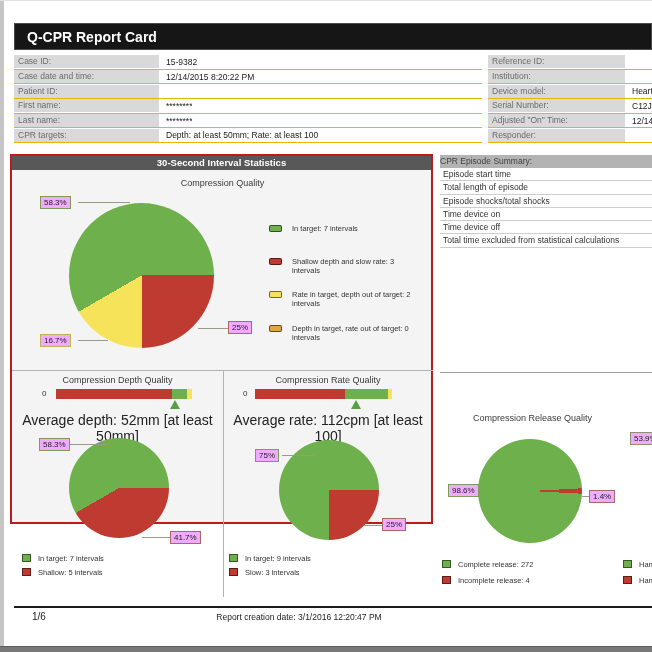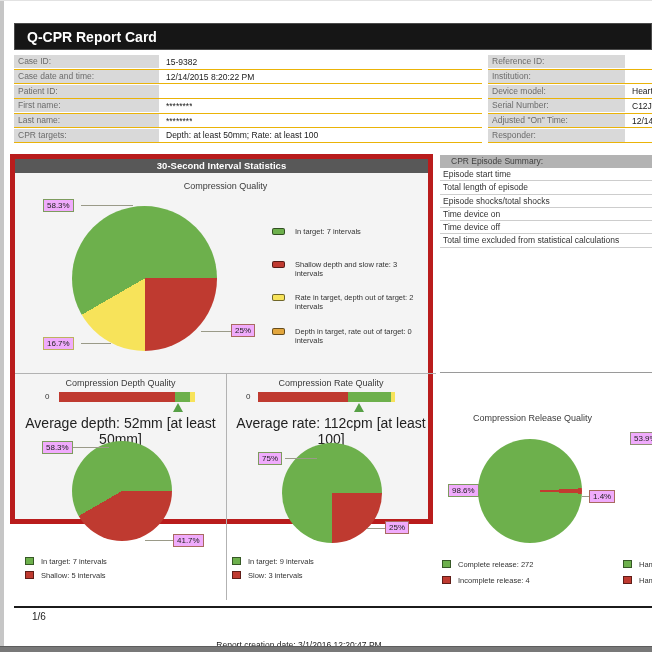--- a/index.html
+++ b/index.html
@@ -14,21 +14,21 @@
   .title-bar{left:14px;top:23px;width:638px;height:27px;background:#161616;color:#fff;
              font-size:14px;font-weight:bold;line-height:27px;padding-left:12px;border:1px solid #4a4a4a}
   
   .info-col{display:flex;flex-direction:column}
   .info-row{display:flex;height:14.7px;border-bottom:1px solid #eab308;align-items:center;overflow:hidden}
   .info-label{background:#d9d9d9;color:#6b6b6b;font-size:8.5px;padding-left:4px;height:13px;line-height:13px;flex-shrink:0}
   .info-value{font-size:8.5px;color:#1a1a1a;padding-left:7px;white-space:nowrap;overflow:hidden}
   .w-left .info-label{width:145px}
   .w-right .info-label{width:137px}
   
-  .panel{left:10px;top:154px;width:423px;height:370px;background:#f4f4f4;border:5px solid #b91c1c}
+  .panel{left:10px;top:154px;width:423px;height:370px;background:#f4f4f4;border:2px solid #b91c1c}
   .panel-header{position:absolute;left:0;top:0;width:100%;height:14px;background:#585858;color:#fff;
                 font-size:9.5px;font-weight:bold;text-align:center;line-height:14px}
   .chart-title{position:absolute;font-size:9px;color:#3a3a3a;text-align:center}
   .pie{position:absolute;border-radius:50%}
   .pie1{background:conic-gradient(#6db04c 0deg 90deg,#bf3a30 90deg 180deg,#f7e35a 180deg 240deg,#6db04c 240deg 360deg)}
   .pie2{background:conic-gradient(#6db04c 0deg 90deg,#bf3a30 90deg 240deg,#6db04c 240deg 360deg)}
   .pie3{background:conic-gradient(#6db04c 0deg 90deg,#bf3a30 90deg 180deg,#6db04c 180deg 360deg)}
   .pie4{background:conic-gradient(#6db04c 0deg 87deg,#c23b30 87deg 93deg,#6db04c 93deg 360deg)}
   .cobox{position:absolute;font-size:8px;color:#222;background:#f0abfc;border:1px solid #8f8f75;
          padding:1px 3px;line-height:9px;white-space:nowrap}
@@ -40,27 +40,27 @@
   .bg-green{background:#6db04c}.bg-red{background:#bf3a30}.bg-yellow{background:#f7e35a}.bg-orange{background:#e2a63d}
   .gauge{position:absolute;height:10px}
   .gauge-depth{background:linear-gradient(to right,#bf3a30 0 85%,#6db04c 85% 96.5%,#f7e35a 96.5% 100%)}
   .gauge-rate{background:linear-gradient(to right,#bf3a30 0 66%,#6db04c 66% 97%,#f7e35a 97% 100%)}
   .tri{position:absolute;width:0;height:0;border-left:5px solid transparent;border-right:5px solid transparent;
        border-bottom:9px solid #57a046}
   .zero-label{position:absolute;font-size:8px;color:#333}
   .avg-label{position:absolute;font-size:14px;color:#222;text-align:center}
   
   .summary{left:440px;top:155px;width:212px;overflow:hidden}
-  .summary-header{height:13px;background:#b3b3b3;color:#3f3f3f;font-size:8.5px;line-height:13px;padding-left:11px}
+  .summary-header{height:13px;background:#b3b3b3;color:#3f3f3f;font-size:8.5px;line-height:13px;padding-left:0}
   .summary-row{height:13.3px;border-bottom:1px solid #cdcdcd;font-size:8.5px;color:#333;line-height:13px;
                padding-left:3px;white-space:nowrap;overflow:hidden}
   .release{left:440px;top:380px;width:212px;height:220px;overflow:hidden}
   .footer-line{left:14px;top:606px;width:638px;height:2px;background:#1b1b1b}
   .page-num{left:32px;top:611px;font-size:10px;color:#222}
-  .report-date{left:0;top:640px;width:598px;text-align:center;font-size:8.5px;color:#222}
+  .report-date{left:0;top:612px;width:598px;text-align:center;font-size:8.5px;color:#222}
 </style>
 </head>
 <body>
 
 <div class="abs left-strip"></div>
 <div class="abs top-line"></div>
 
 <div class="abs title-bar">Q-CPR Report Card</div>
 
 <div class="abs info-col w-left" style="left:14px;top:55px;width:468px">

